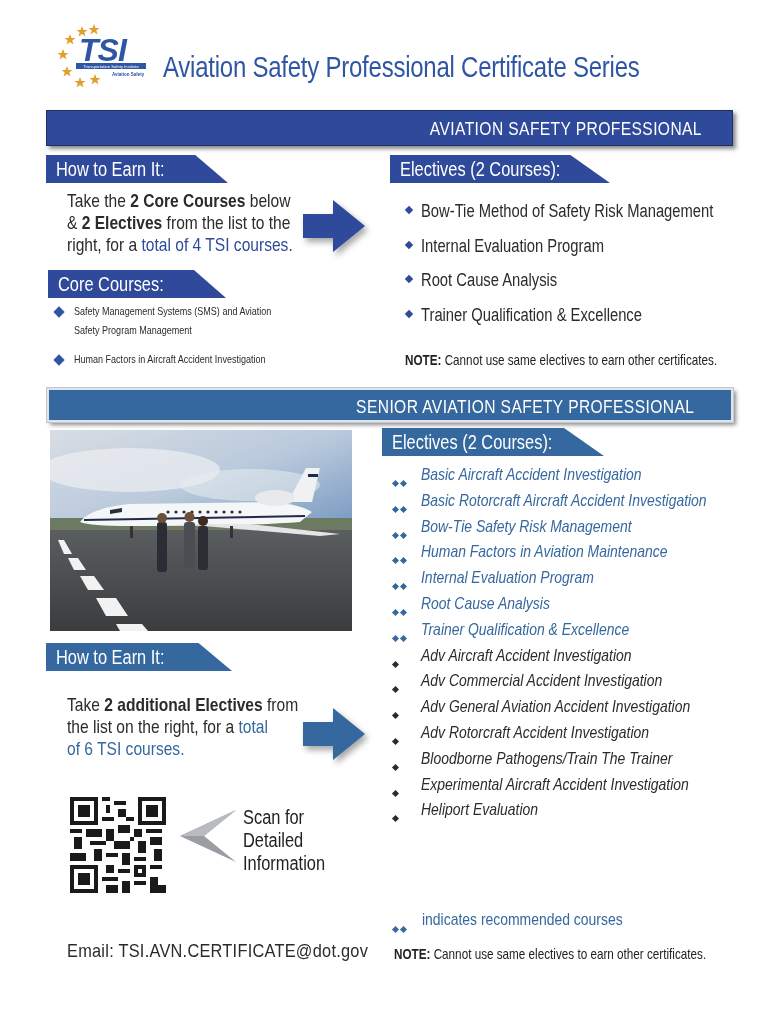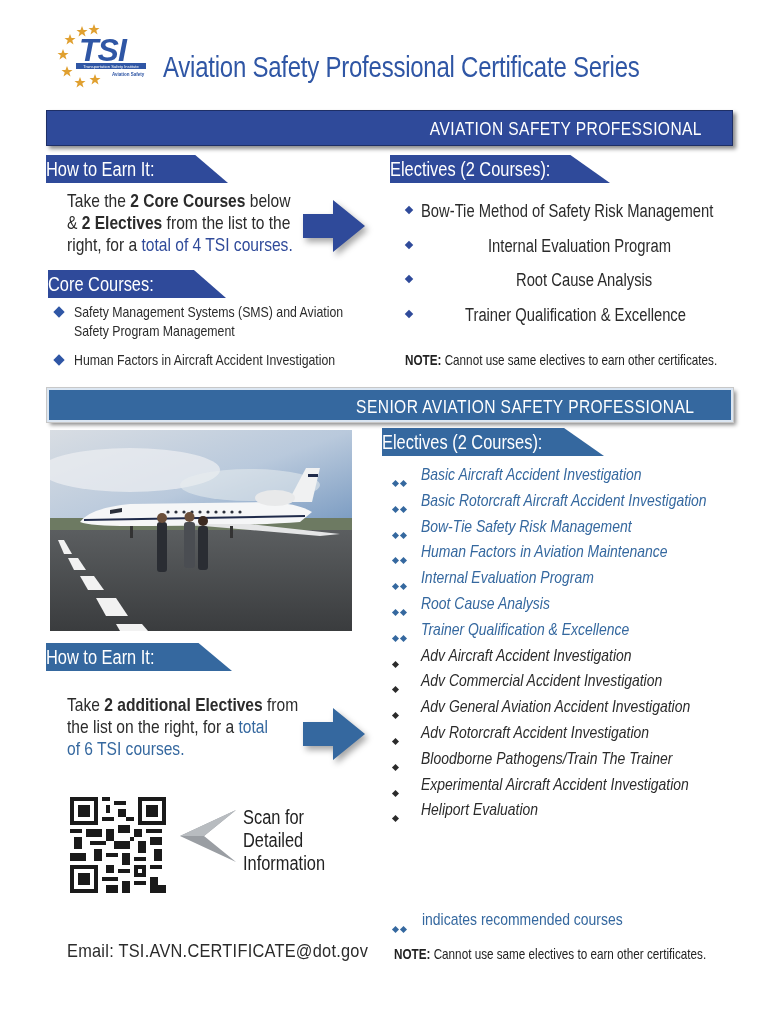--- a/index.html
+++ b/index.html
@@ -11,21 +11,21 @@
   #logo { left: 52px; top: 24px; width: 100px; height: 68px; }
   #title { left: 163px; top: 50px; font-size: 30px; color: #2f56a5; white-space: nowrap; transform: scaleX(0.80); transform-origin: left top; letter-spacing: -0.3px; }
 
   
   .banner { color: #fff; text-align: right; font-size: 19px; letter-spacing: 0.5px; box-shadow: 3px 3px 4px rgba(0,0,0,0.45); }
   .banner span { display: inline-block; transform: scaleX(0.82); }
   #banner1 { left: 46px; top: 110px; width: 687px; height: 36px; line-height: 36px; background: #2f4a9a; border: 1px solid #1e2f66; }
   #banner2 { left: 47px; top: 388px; width: 686px; height: 34px; line-height: 34px; background: #35689f; border: 2px solid #dbe6f2; outline: 1px solid #c8c8c8; }
 
   
-  .tab { color: #fff; font-size: 20px; height: 28px; line-height: 28px; white-space: nowrap; }
+  .tab { color: #fff; font-size: 20px; height: 28px; line-height: 28px; padding-left: 10px; white-space: nowrap; }
   .tab span { display: inline-block; transform: scaleX(0.82); transform-origin: left center; }
   .tab.navy { background: #2f4a9a; }
   .tab.steel { background: #35689f; }
   #tab-how1 { left: 46px; top: 155px; width: 182px; clip-path: polygon(0 0, 82% 0, 100% 100%, 0 100%); }
   #tab-core { left: 48px; top: 270px; width: 178px; clip-path: polygon(0 0, 82% 0, 100% 100%, 0 100%); }
   #tab-elec1 { left: 390px; top: 155px; width: 220px; clip-path: polygon(0 0, 82% 0, 100% 100%, 0 100%); }
   #tab-elec2 { left: 382px; top: 428px; width: 222px; clip-path: polygon(0 0, 82% 0, 100% 100%, 0 100%); }
   #tab-how2 { left: 46px; top: 643px; width: 186px; clip-path: polygon(0 0, 82% 0, 100% 100%, 0 100%); }
 
   
@@ -41,26 +41,26 @@
   #arrow1 { left: 303px; top: 198px; }
   #arrow2 { left: 303px; top: 706px; }
 
   
   .list { list-style: none; }
   .list li { position: relative; white-space: nowrap; }
   .li-text { display: inline-block; transform: scaleX(0.82); transform-origin: left center; }
   .dia { display: inline-block; width: 7px; height: 7px; transform: rotate(45deg); vertical-align: middle; }
 
   #core-list { left: 52px; top: 302px; }
-  #core-list li { font-size: 15px; line-height: 19px; color: #2b2b2b; padding-left: 22px; }
+  #core-list li { font-size: 11px; line-height: 19px; color: #2b2b2b; padding-left: 22px; }
   #core-list li .dia { position: absolute; left: 3px; top: 6px; width: 8px; height: 8px; background: #2f56a5; }
   #core-list li + li { margin-top: 10px; }
   .core-txt { display: inline-block; transform: scaleX(0.82); transform-origin: left top; white-space: nowrap; }
 
-  #elec1-list { left: 404px; top: 200px; text-align: center; }
+  #elec1-list { left: 404px; top: 200px; }
   #elec1-list li { font-size: 18px; height: 34.5px; line-height: 22px; color: #2b2b2b; padding-left: 17px; }
   #elec1-list li .dia { position: absolute; left: 2px; top: 7px; width: 6px; height: 6px; background: #2f4a9a; }
 
   #note1 { left: 405px; top: 351px; font-size: 15px; white-space: nowrap; transform: scaleX(0.78); transform-origin: left top; color: #222; }
   #note2 { left: 394px; top: 945px; font-size: 15px; white-space: nowrap; transform: scaleX(0.78); transform-origin: left top; color: #222; }
   .note b { font-weight: bold; }
 
   #elec2-list { left: 391px; top: 464px; font-style: italic; }
   #elec2-list li { font-size: 17px; height: 25.8px; line-height: 22px; padding-left: 30px; }
   #elec2-list li.rec { color: #35689f; }

